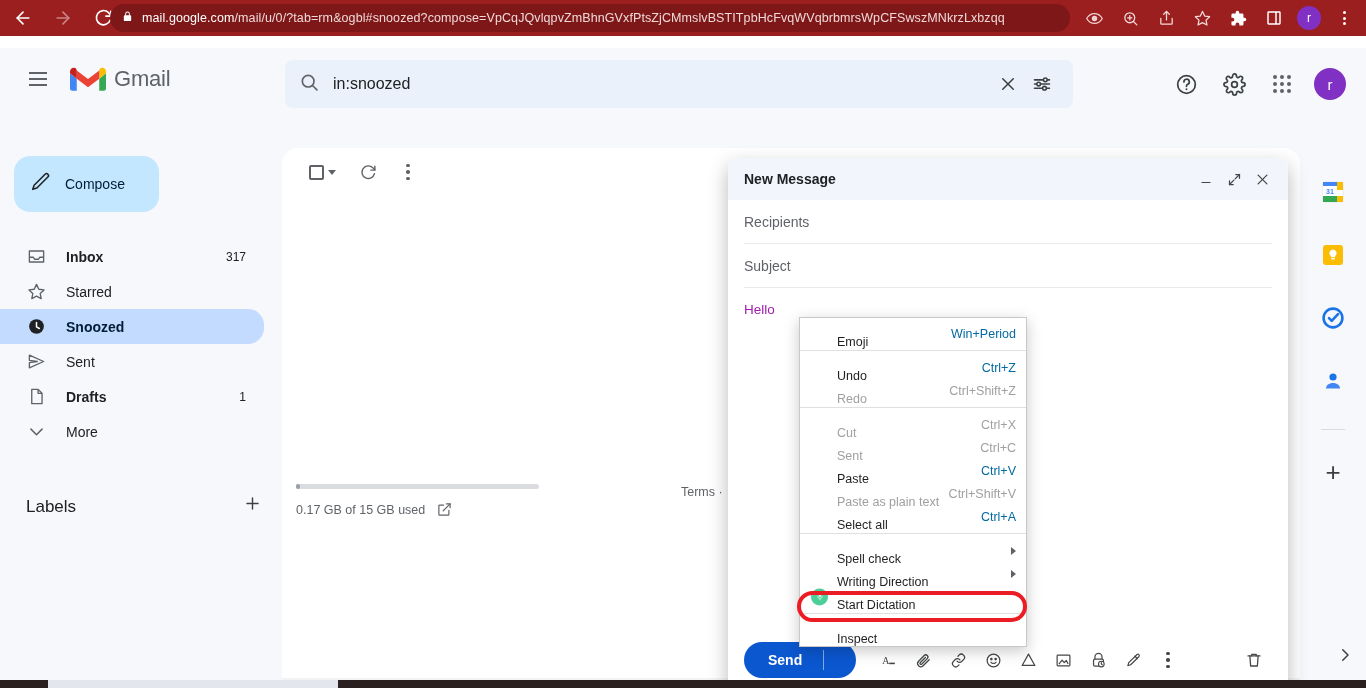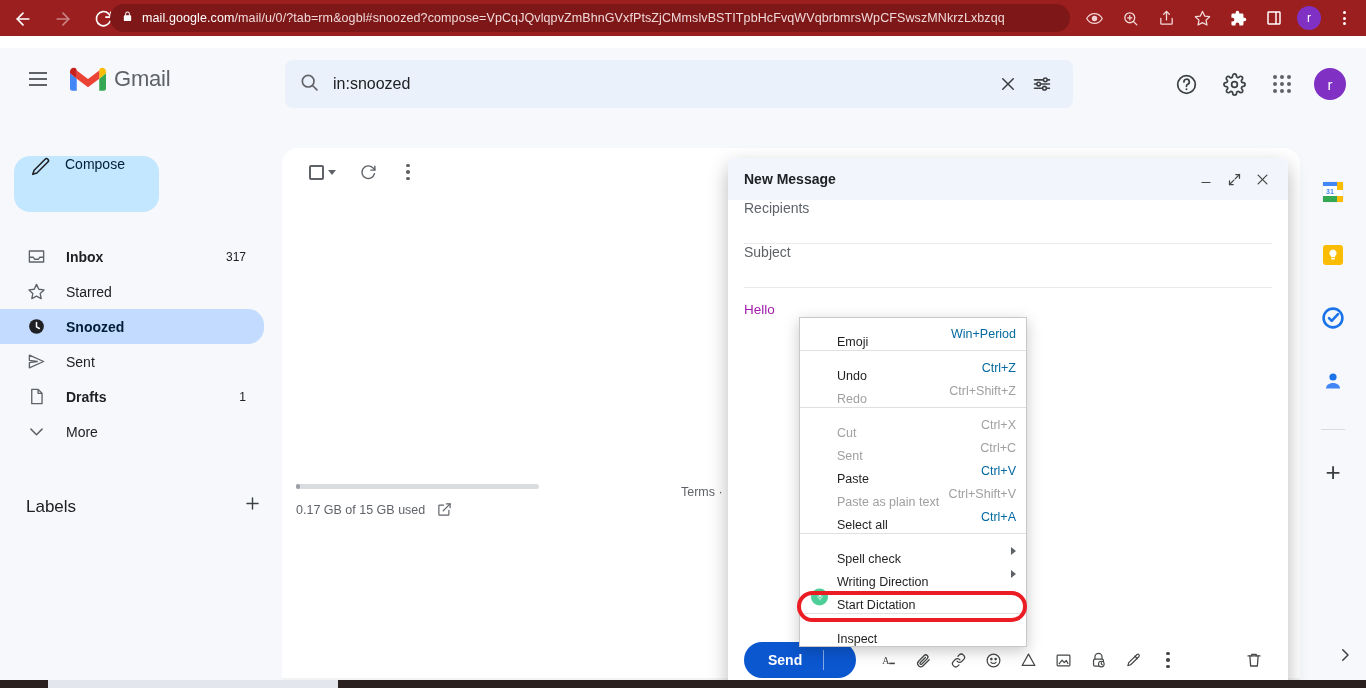--- a/index.html
+++ b/index.html
@@ -7,21 +7,21 @@
     width: 1366px; height: 688px;
     font-family: "Liberation Sans", sans-serif;
     overflow: hidden;
     background: #ffffff;
   }
   #app { position: relative; width: 1366px; height: 688px; }
 
   
   .browser-bar {
     position: absolute; left: 0; top: 0; width: 1366px; height: 36px;
-    background: #9c1f1f; display: flex; align-items: flex-end;
+    background: #9c1f1f; display: flex; align-items: center;
   }
   .nav-btn {
     width: 34px; height: 34px; margin-left: 6px;
     display: flex; align-items: center; justify-content: center;
     border-radius: 50%;
   }
   .nav-btn svg { display: block; }
   .nav-btn.disabled { opacity: 0.45; }
 
   .omnibox {
@@ -105,21 +105,21 @@
     width: 32px; height: 32px; border-radius: 50%;
     background: #8031c4; color: #fff; font-size: 15px;
     display: flex; align-items: center; justify-content: center;
   }
 
   
   .leftnav { position: absolute; left: 0; top: 62px; width: 280px; height: 582px; }
   .compose-btn {
     margin: 46px 0 0 14px; width: 145px; height: 56px;
     background: #c2e7ff; border-radius: 16px;
-    display: flex; padding-left: 16px;
+    display: flex; align-items: center; padding-left: 16px;
   }
   .compose-label { font-size: 14px; color: #001d35; margin-left: 13px; }
 
   .nav-list { margin-top: 27px; }
   .nav-item {
     height: 35px; display: flex; align-items: center;
     padding: 0 18px 0 26px;
     border-radius: 0 16px 16px 0; margin-right: 16px;
   }
   .nav-item .n-ico { width: 20px; display: flex; justify-content: center; }
@@ -179,21 +179,21 @@
     box-shadow: 0 8px 20px rgba(0,0,0,0.28);
     overflow: hidden;
   }
   .cw-header {
     height: 42px; background: #f2f6fc; display: flex; align-items: center;
     padding: 0 12px 0 16px;
   }
   .cw-title { font-size: 14px; font-weight: bold; color: #202124; flex: 1; }
   .cw-ctl { width: 28px; height: 28px; display: flex; align-items: center; justify-content: center; color: #444746; }
   .cw-field {
-    height: 44px; margin: 0 16px; display: flex; align-items: flex-start;
+    height: 44px; margin: 0 16px; display: flex; align-items: center;
     border-bottom: 1px solid #e8eaed; font-size: 14px; color: #5f6368;
   }
   .cw-body { padding: 14px 16px; font-size: 13.5px; color: #a21caf; }
   .cw-footer {
     position: absolute; left: 0; bottom: 0; width: 560px; height: 56px;
     display: flex; align-items: center; padding: 0 16px;
   }
   .send-btn {
     width: 112px; height: 36px; background: #0b57d0; color: #fff;
     border-radius: 18px; font-size: 14px; font-weight: bold;

